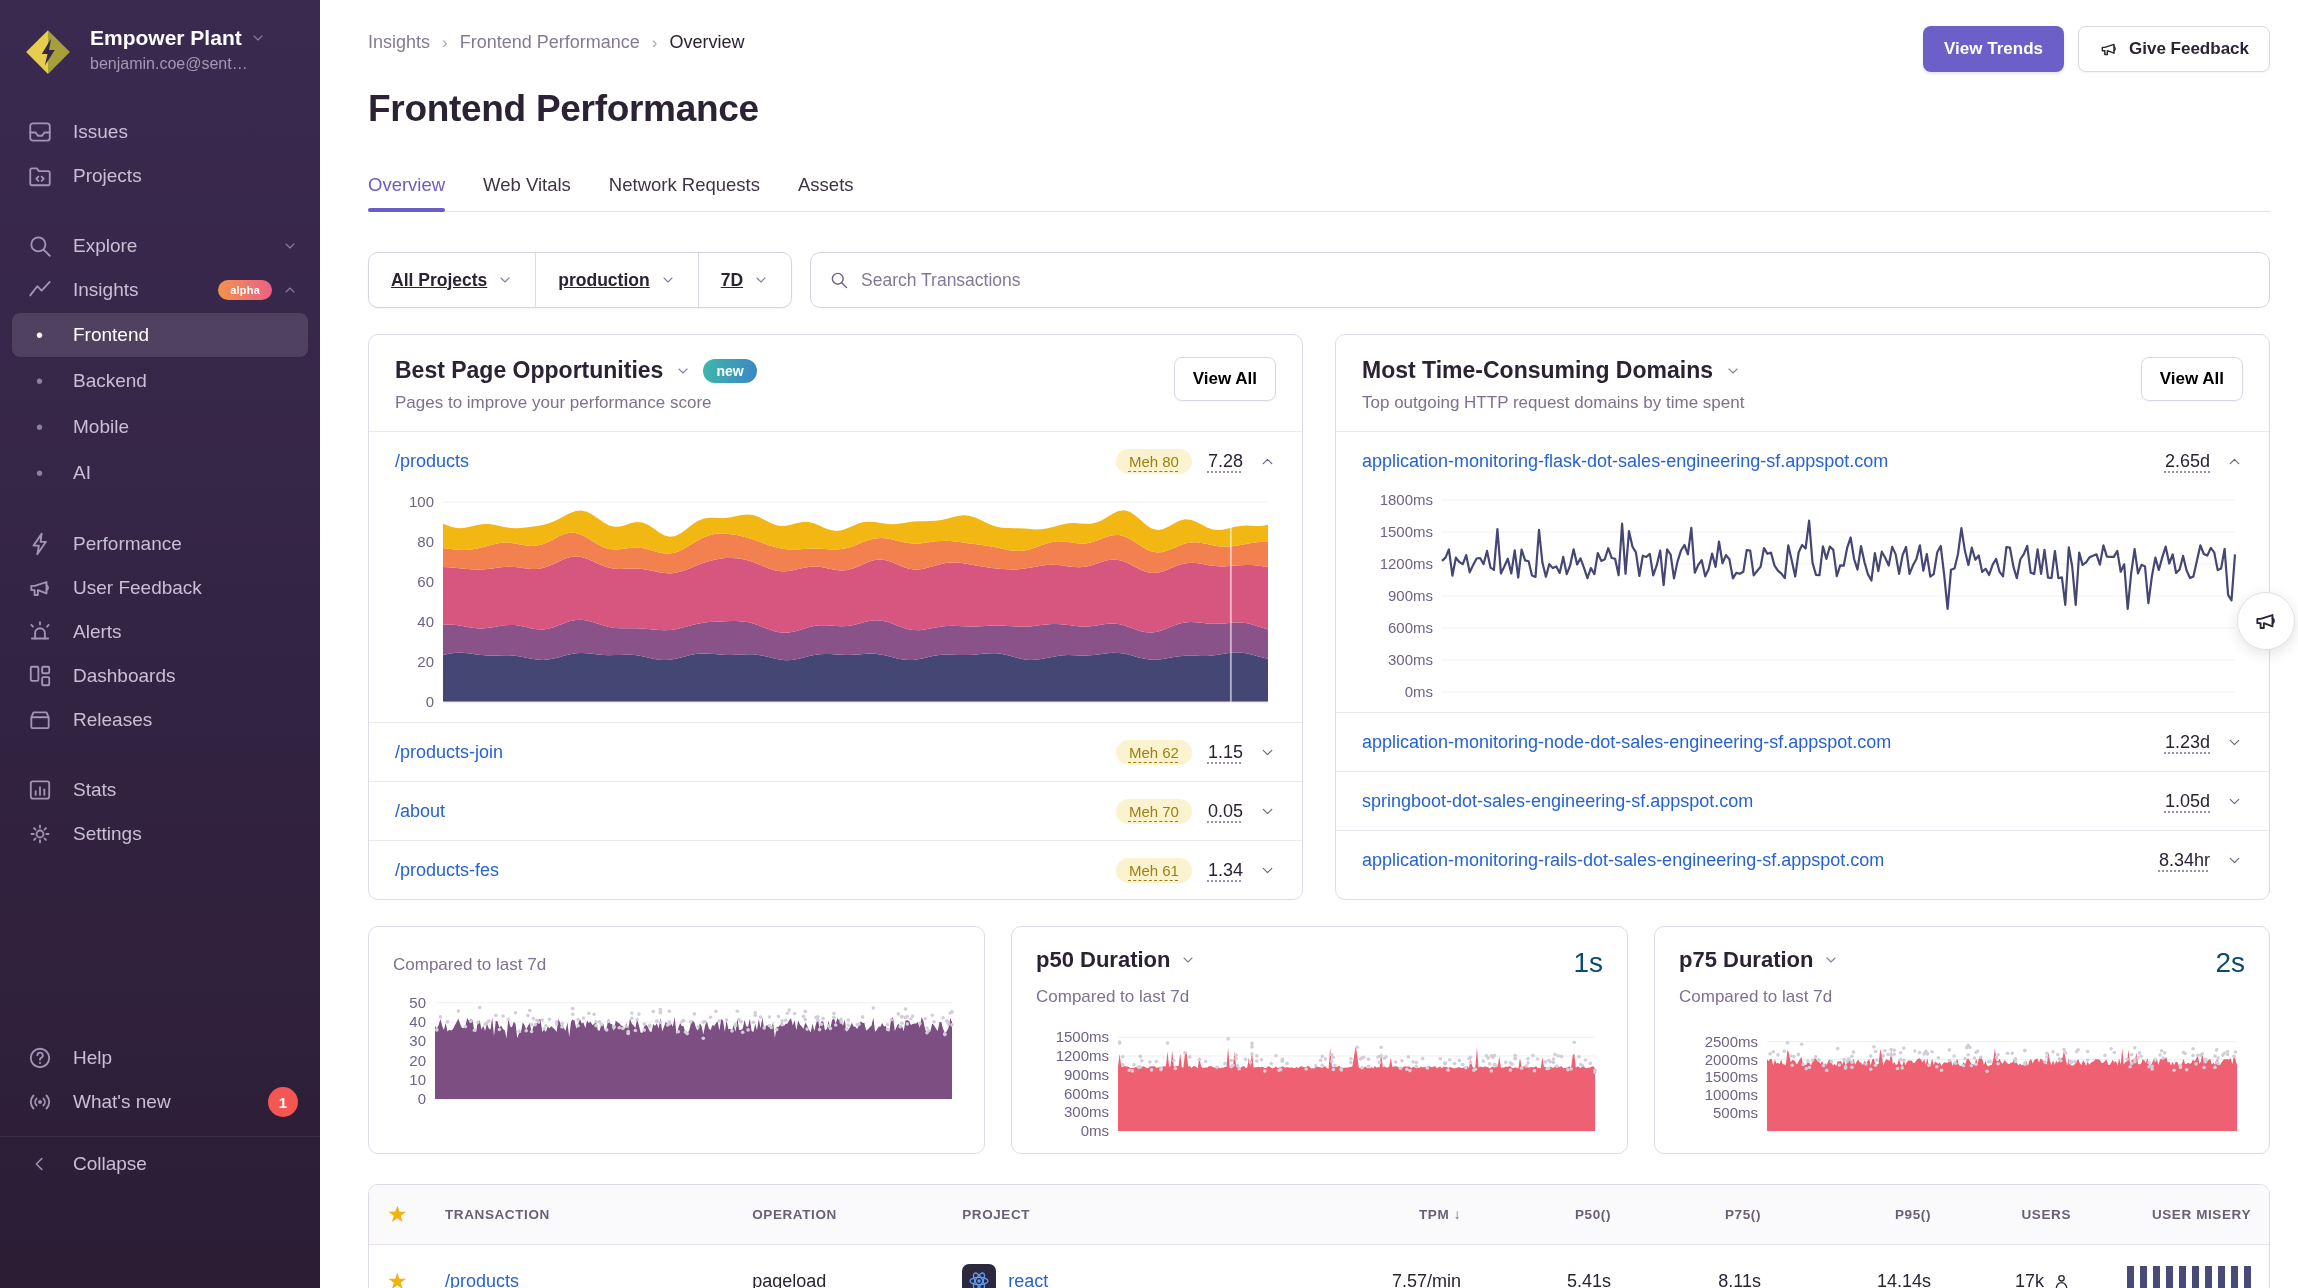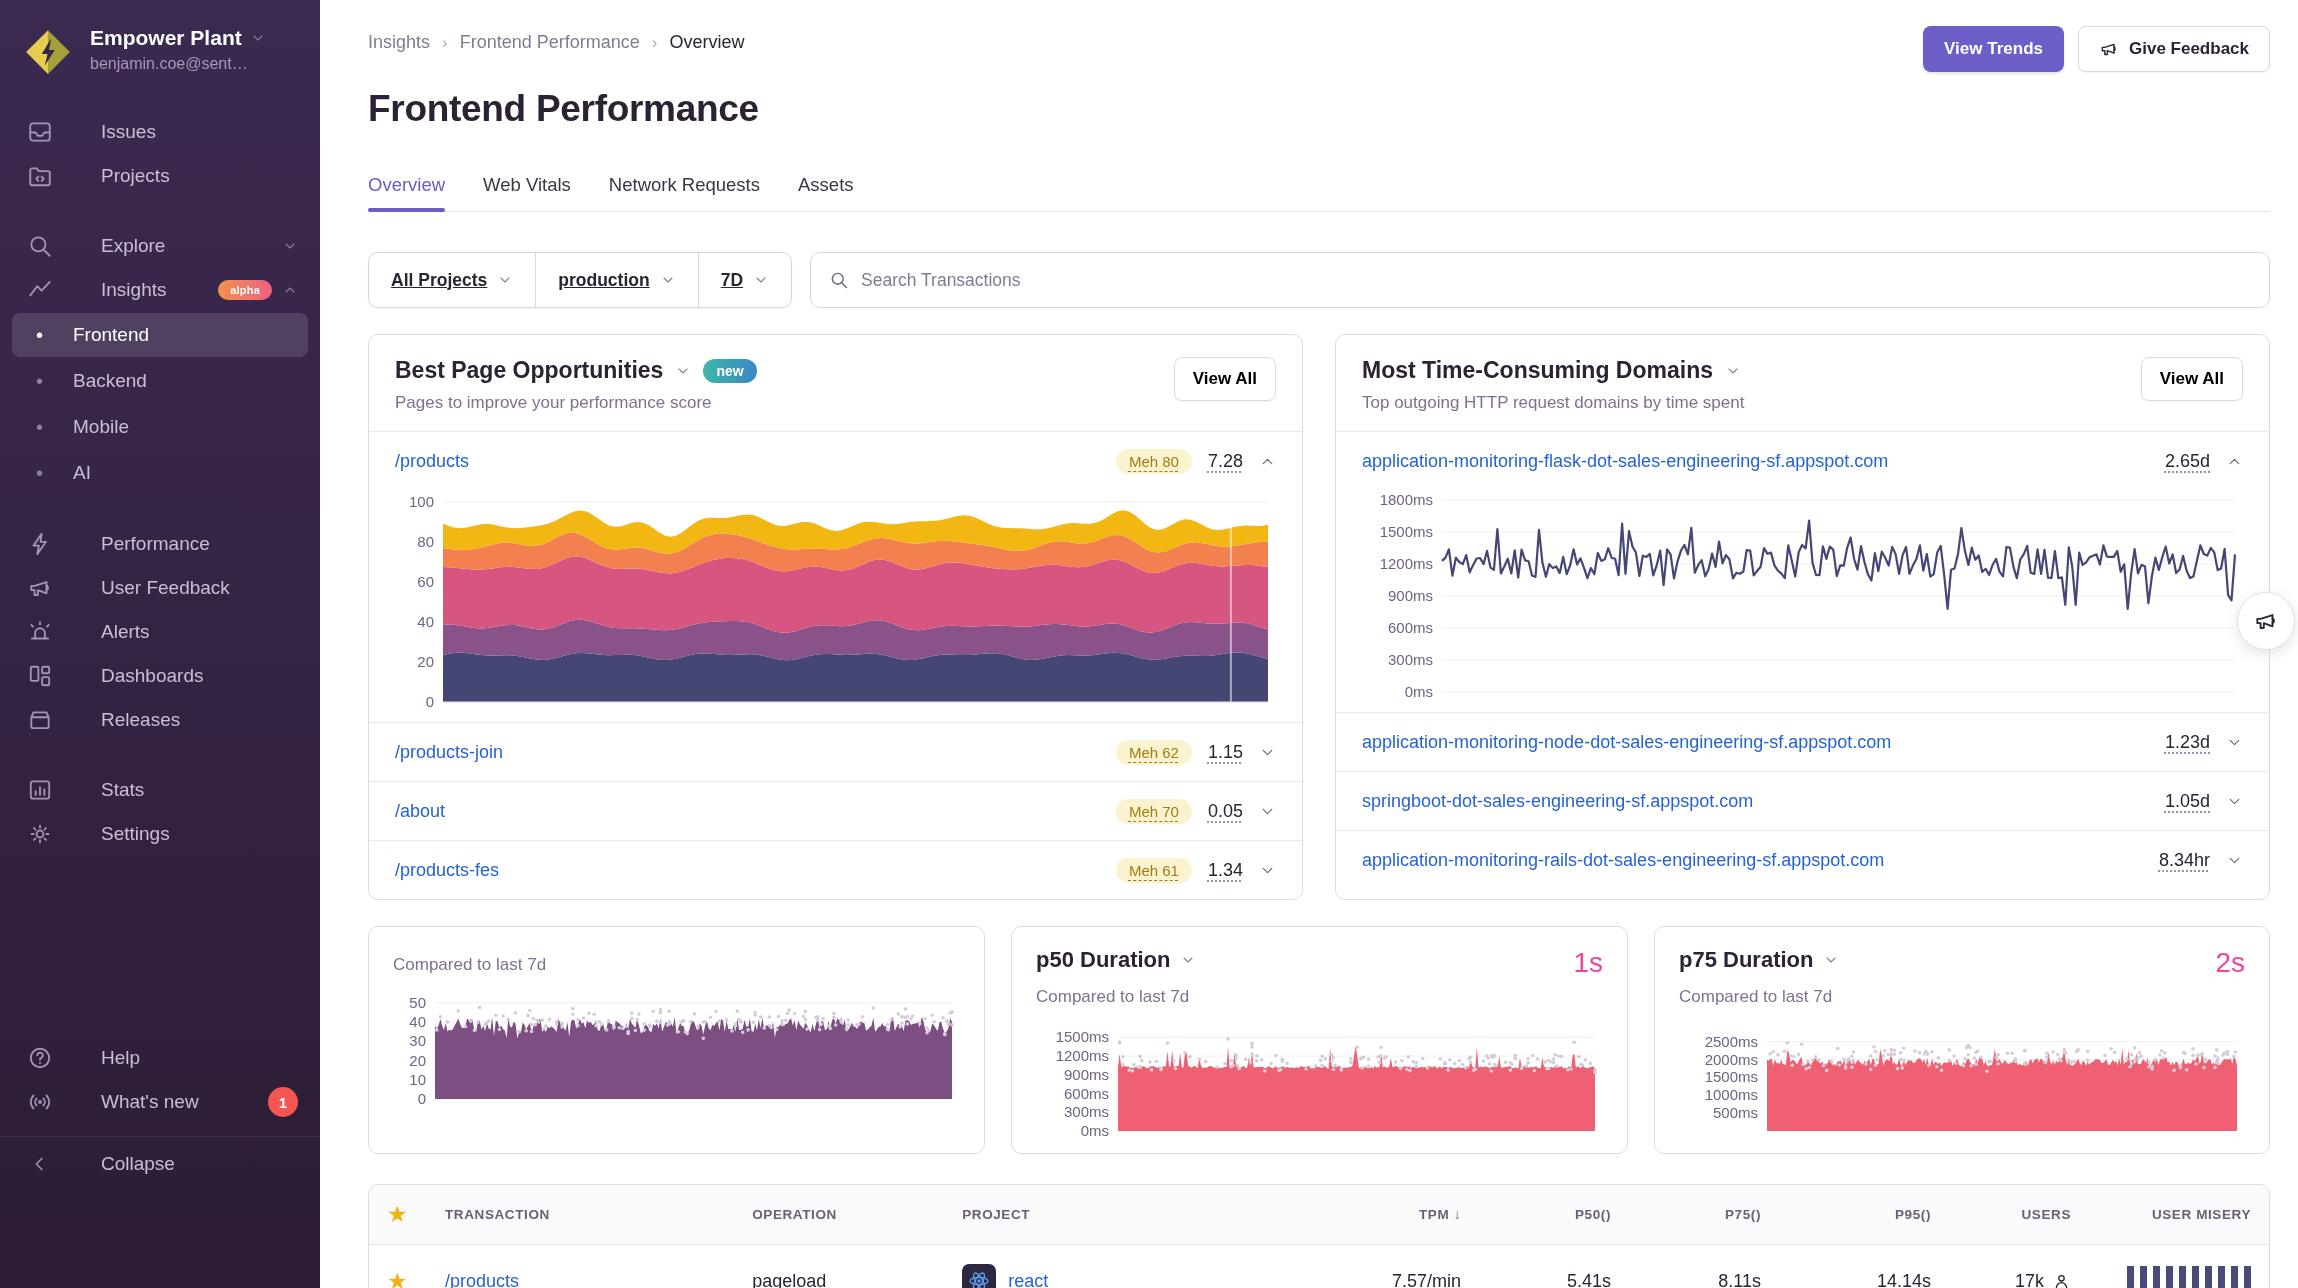--- a/index.html
+++ b/index.html
@@ -13,21 +13,21 @@
     color:#c9bfd4; display:flex; flex-direction:column; padding:20px 0 14px; }
   .org { display:flex; gap:16px; align-items:flex-start; padding:6px 22px 6px 22px; cursor:pointer; }
   .org-logo { width:52px; height:52px; border-radius:10px; display:flex; align-items:center; justify-content:center; }
   .org-meta { min-width:0; }
   .org-name-row { display:flex; align-items:center; gap:8px; color:#fff; font-weight:700; font-size:21px; white-space:nowrap; }
   .org-email { font-size:16px; color:#a697b5; margin-top:5px; white-space:nowrap; overflow:hidden; }
   .nav { margin-top:26px; display:flex; flex-direction:column; }
   .nav-gap { height:26px; }
   .nav-row { display:flex; align-items:center; gap:20px; height:44px; padding:0 22px 0 26px; font-size:19px; cursor:pointer; }
   .nav-row .ic { width:27px; height:27px; display:flex; align-items:center; justify-content:center; color:#a294b4; flex:none; }
-  .nav-row .lbl { white-space:nowrap;margin-left:28px; }
+  .nav-row .lbl { white-space:nowrap; }
   .nav-row .trail { margin-left:auto; display:flex; align-items:center; gap:10px; }
   .sub-row { display:flex; align-items:center; gap:20px; height:44px; margin:1px 12px; padding:0 10px 0 14px; border-radius:8px; font-size:19px; cursor:pointer; }
   .sub-row .bullet { width:27px; text-align:center; color:#8d7fa0; font-size:20px; flex:none; }
   .sub-row.active { background:rgba(255,255,255,0.12); color:#fff; }
   .sub-row.active .bullet { color:#fff; }
   .alpha-badge { background:linear-gradient(92deg,#f1934a,#ee5f85); color:#fff; font-size:11px; font-weight:700;
     padding:4px 12px; border-radius:999px; letter-spacing:.2px; }
   .chev { width:16px; height:16px; color:#8a7d99; flex:none; }
   .spacer { flex:1; }
   .count-badge { margin-left:auto; background:#f55651; color:#fff; width:30px; height:30px; border-radius:50%;
@@ -82,21 +82,21 @@
   .dom-chart { height:210px; margin:0 0 12px; }
 
   
   .cards { display:grid; grid-template-columns:1fr 1fr 1fr; gap:26px; margin-top:26px; }
   .card { border:1px solid #e0dae7; border-radius:10px; background:#fff; padding:20px 24px 14px; }
   .card-top { display:flex; align-items:flex-start; justify-content:space-between; }
   .card-title-row { display:flex; align-items:center; gap:10px; }
   .card-title { font-size:22px; font-weight:700; }
   .card-value { font-size:28px; }
   .card-value.purple { color:#6d5a8f; }
-  .card-value.red { color:#ec4899; }
+  .card-value.red { color:#0c4a6e; }
   .card-sub { font-size:17px; color:#80708f; margin-top:8px; }
   .card-chart { height:118px; margin-top:14px; }
 
   
   .table { margin-top:30px; border:1px solid #e0dae7; border-radius:10px; overflow:hidden; }
   .t-grid { display:grid; grid-template-columns:58px minmax(220px,1.5fr) 210px 330px 1fr 150px 150px 170px 140px 180px; align-items:center; }
   .t-head { background:#faf9fb; border-bottom:1px solid #e7e2ec; height:60px; }
   .t-head .cell { font-size:13.5px; font-weight:700; color:#6a6075; letter-spacing:.6px; }
   .cell { padding:0 18px; white-space:nowrap; }
   .cell.num { text-align:right; }

